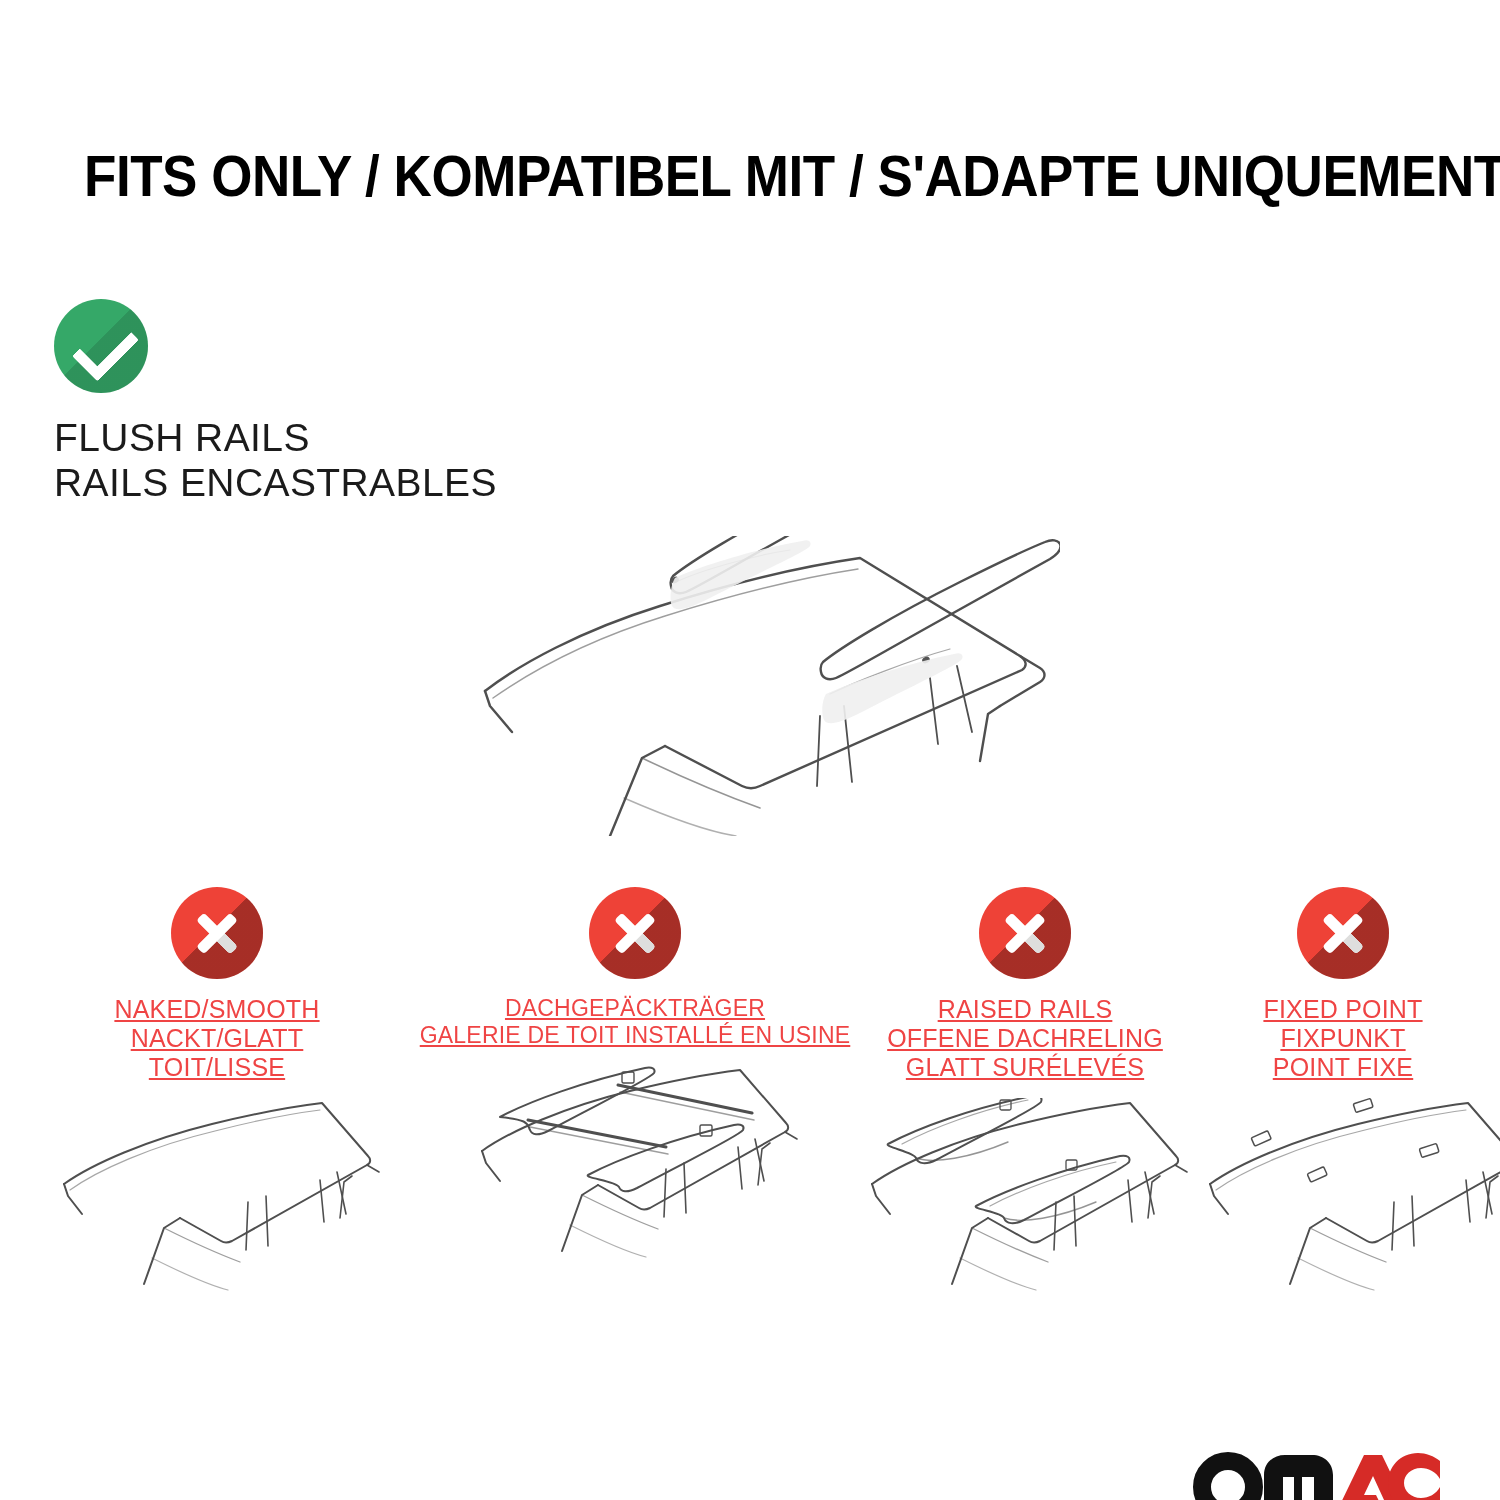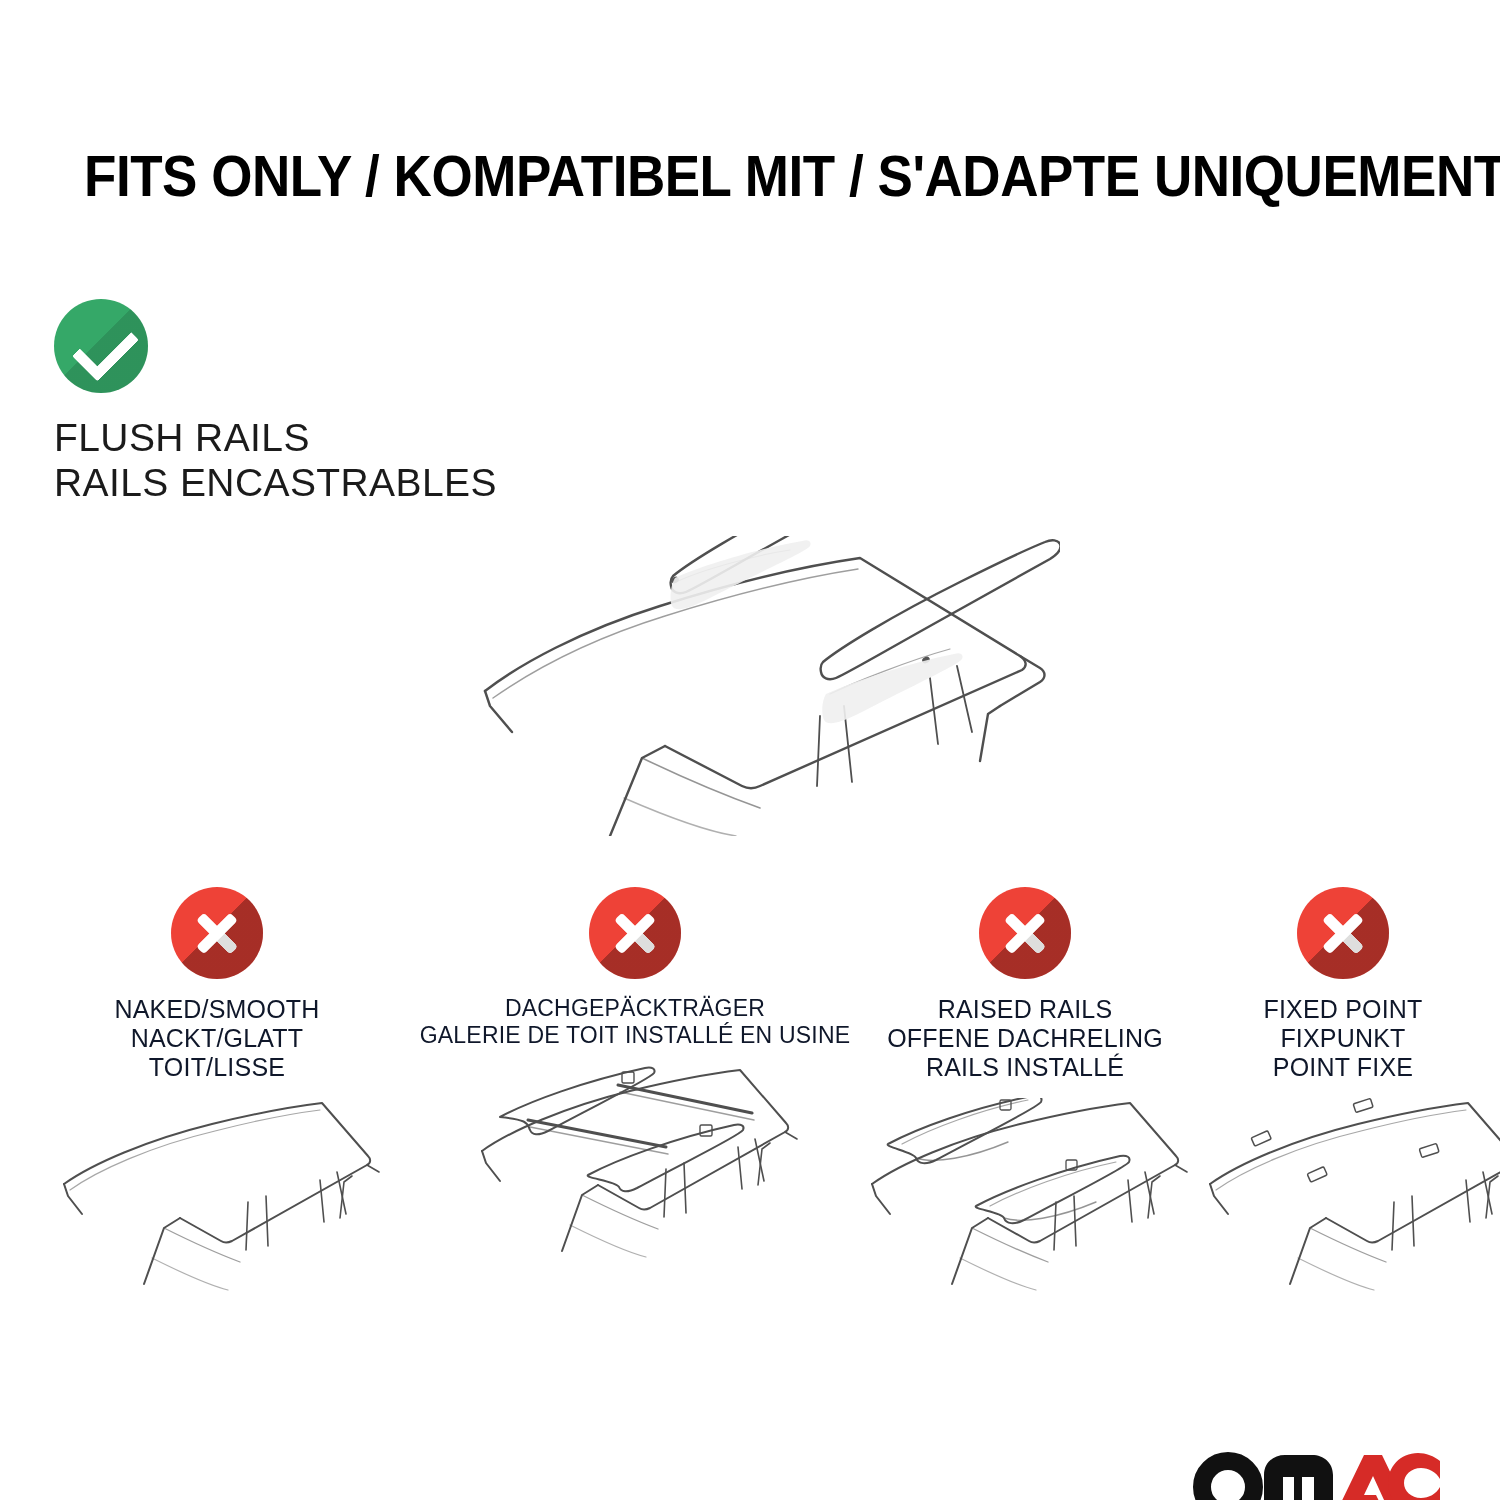--- a/index.html
+++ b/index.html
@@ -157,22 +157,23 @@
     left: 50%;
     margin-top: -5.5px;
   }
 
   .label {
     margin-top: 16px;
     text-align: center;
     font-size: 25px;
     line-height: 29px;
     font-weight: 300;
-    color: #0f172a;
+    color: #ef4444;
     letter-spacing: 0.2px;
+    text-decoration: underline;
   }
   .label.small {
     font-size: 23px;
     line-height: 27px;
   }
   .label div { white-space: nowrap; }
 
   .col-art {
     margin-top: 16px;
     width: 100%;
@@ -346,21 +347,21 @@
     <div class="col c3">
       <div class="badge no">
         <div class="shade"></div>
         <div class="xbar a"></div>
         <div class="xbar dim"></div>
         <div class="xbar b"></div>
       </div>
       <div class="label">
         <div>RAISED RAILS</div>
         <div>OFFENE DACHRELING</div>
-        <div>RAILS INSTALLÉ</div>
+        <div>GLATT SURÉLEVÉS</div>
       </div>
       <div class="col-art">
         <svg viewBox="0 0 330 200" width="330" height="200" aria-hidden="true">
           <g fill="none" stroke="#4f4f4f" stroke-width="2" stroke-linecap="round" stroke-linejoin="round">
             <path d="M12 86 C 40 66, 95 42, 160 26 C 205 15, 245 8, 270 5
                      L 316 58 C 319 61, 319 65, 315 67 L 180 143 C 176 145, 172 145, 169 143 L 128 120"></path>
             <path d="M128 120 L 112 130 L 92 186"></path>
             <path d="M12 86 L 16 98 L 30 116"></path>
             <path d="M315 67 L 327 74" stroke-width="1.6"></path>
             <path d="M300 78 L 292 84 L 288 120" stroke-width="1.6"></path>

